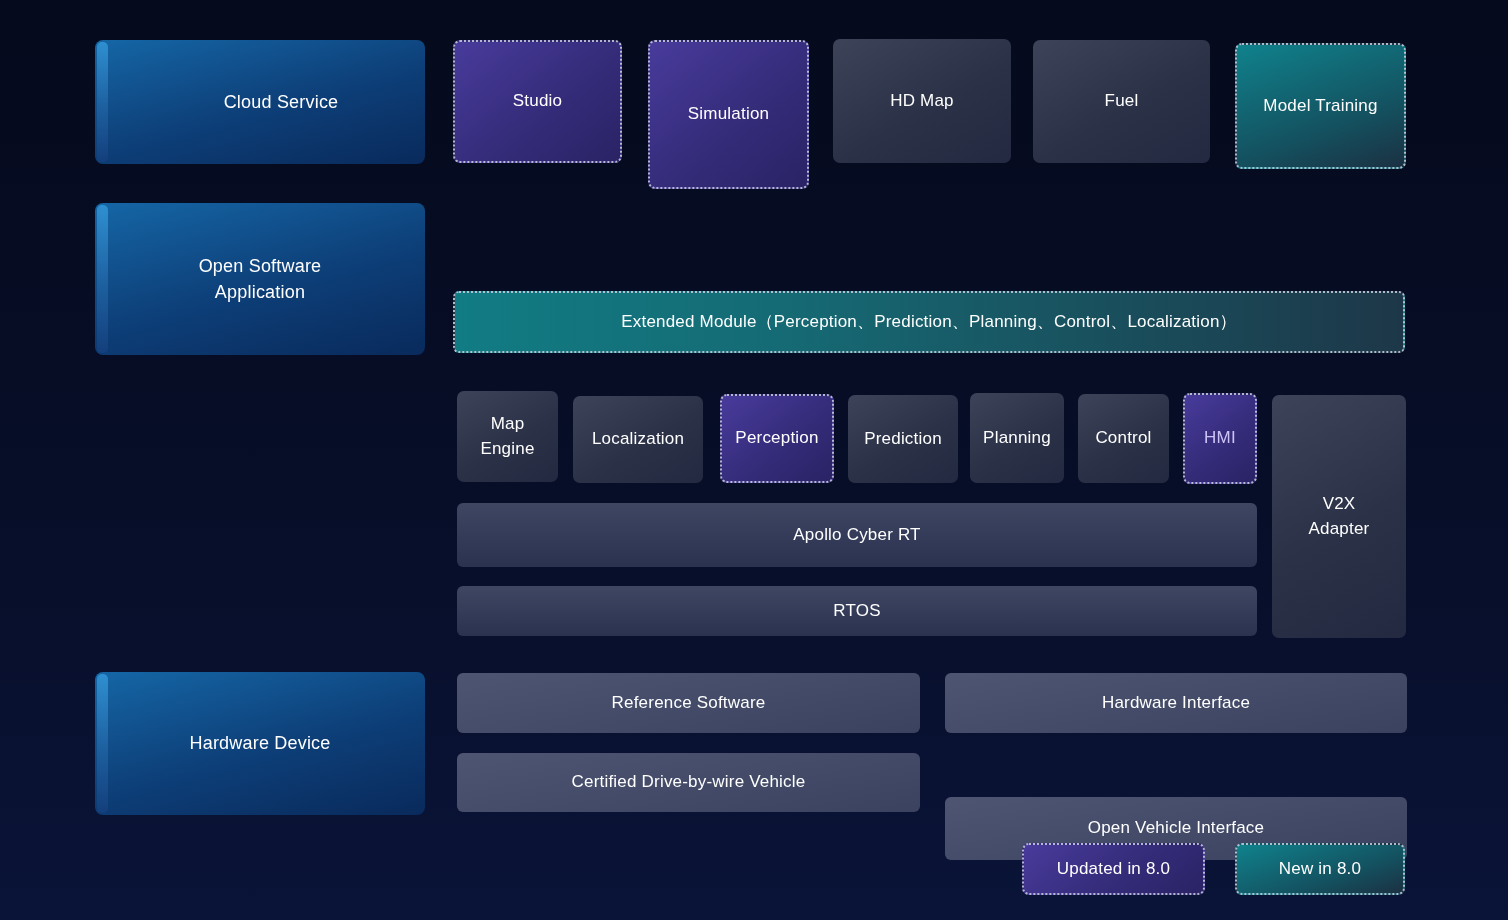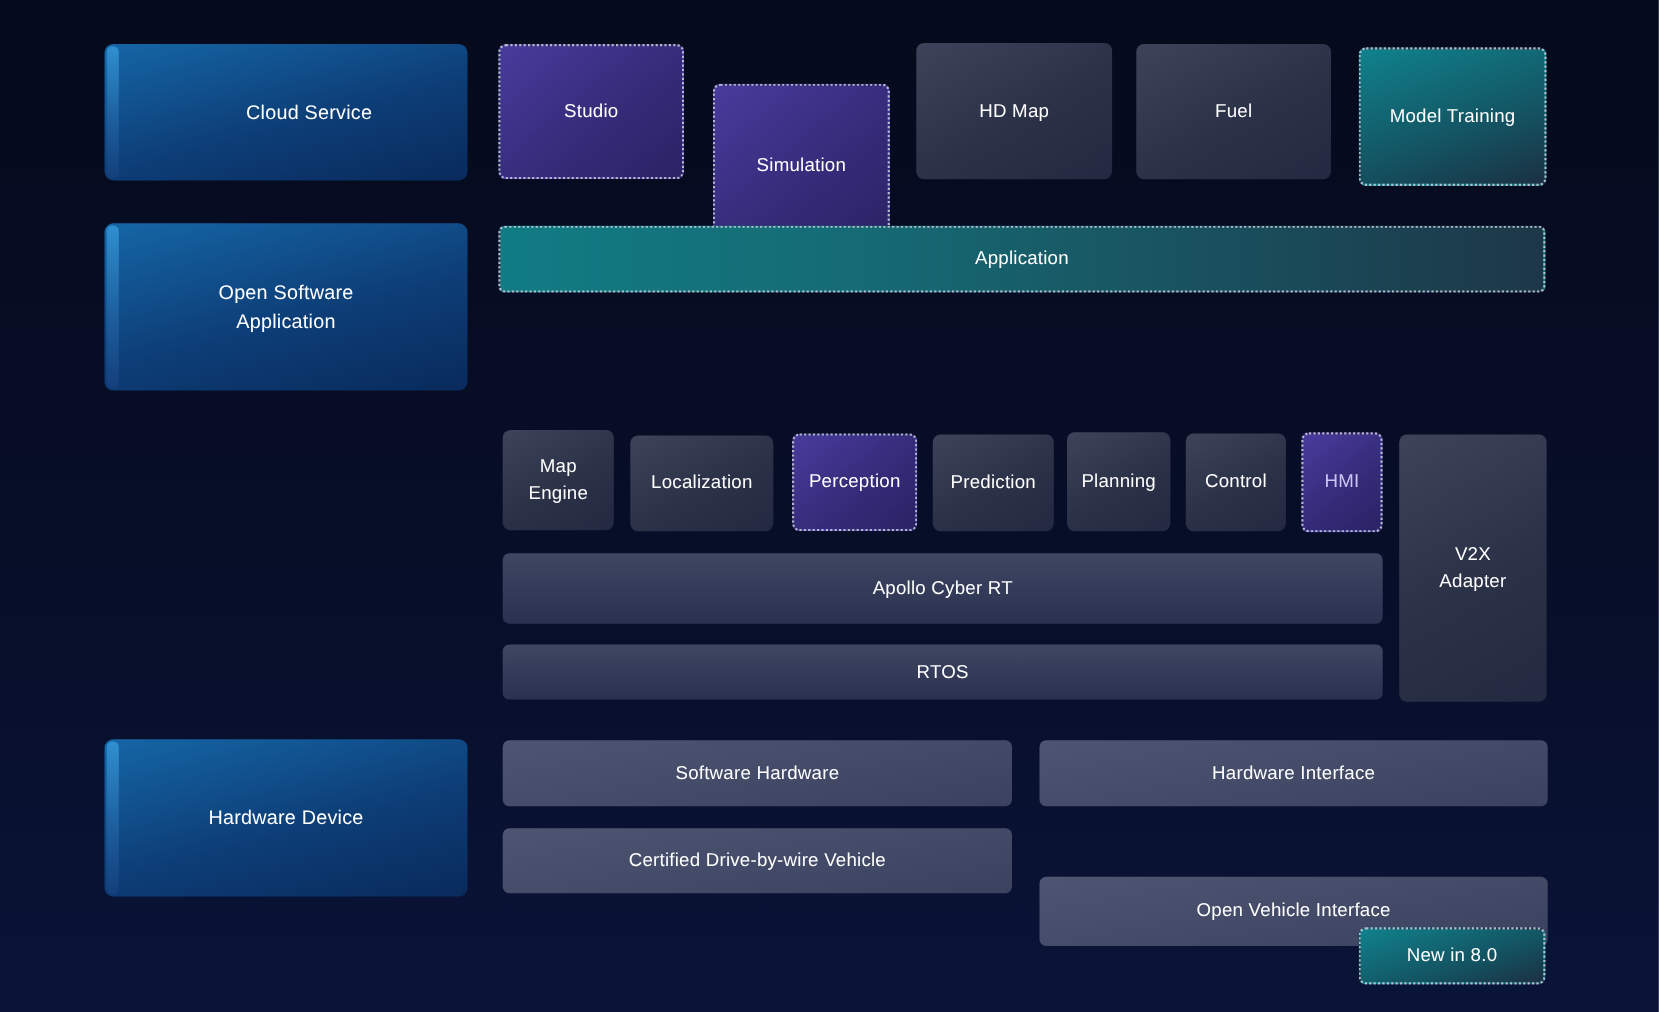--- a/index.html
+++ b/index.html
@@ -91,39 +91,39 @@
 
 <div id="diagram">
 
   <div class="box blue" style="left:95px; top:40px; width:330px; height:124px;padding-left:42px;">
     <div class="stripe"></div>
     <span class="lbl">Cloud Service</span>
   </div>
   <div class="box updated" style="left:453px; top:40px; width:169px; height:123px;">
     <span class="lbl">Studio</span>
   </div>
-  <div class="box updated" style="left:648px; top:40px; width:161px; height:149px;margin-top:36px;">
+  <div class="box updated" style="left:648px; top:40px; width:161px; height:149px;">
     <span class="lbl">Simulation</span>
   </div>
   <div class="box slate" style="left:833px; top:39px; width:178px; height:124px;">
     <span class="lbl">HD Map</span>
   </div>
   <div class="box slate" style="left:1033px; top:40px; width:177px; height:123px;">
     <span class="lbl">Fuel</span>
   </div>
   <div class="box new" style="left:1235px; top:43px; width:171px; height:126px;">
     <span class="lbl">Model Training</span>
   </div>
 
   <div class="box blue" style="left:95px; top:203px; width:330px; height:152px;">
     <div class="stripe"></div>
     <span class="lbl wrap-md">Open Software Application</span>
   </div>
-  <div class="box teal-bar" style="left:453px; top:205px; width:952px; height:61px;">
-    <span class="lbl">Application</span>
+  <div class="box teal-bar" style="left:453px; top:291px; width:952px; height:62px;">
+    <span class="lbl">Extended Module（Perception、Prediction、Planning、Control、Localization）</span>
   </div>
 
   <div class="box slate" style="left:573px; top:396px; width:130px; height:87px;">
     <span class="lbl">Localization</span>
   </div>
   <div class="box slate" style="left:457px; top:391px; width:101px; height:91px;">
     <span class="lbl wrap-xs">Map Engine</span>
   </div>
   <div class="box updated" style="left:720px; top:394px; width:114px; height:89px;">
     <span class="lbl">Perception</span>
@@ -148,29 +148,32 @@
   </div>
   <div class="box bar" style="left:457px; top:586px; width:800px; height:50px;">
     <span class="lbl">RTOS</span>
   </div>
 
   <div class="box blue" style="left:95px; top:672px; width:330px; height:143px;">
     <div class="stripe"></div>
     <span class="lbl">Hardware Device</span>
   </div>
   <div class="box slate-light" style="left:457px; top:673px; width:463px; height:60px;">
-    <span class="lbl">Software Hardware</span>
+    <span class="lbl">Reference Software</span>
   </div>
   <div class="box slate-light" style="left:945px; top:673px; width:462px; height:60px;">
     <span class="lbl">Hardware Interface</span>
   </div>
   <div class="box slate-light" style="left:457px; top:753px; width:463px; height:59px;">
     <span class="lbl">Certified Drive-by-wire Vehicle</span>
   </div>
   <div class="box slate-light" style="left:945px; top:797px; width:462px; height:63px;">
     <span class="lbl">Open Vehicle Interface</span>
   </div>
 
+  <div class="box updated" style="left:1022px; top:843px; width:183px; height:52px;">
+    <span class="lbl">Updated in 8.0</span>
+  </div>
   <div class="box new" style="left:1235px; top:843px; width:170px; height:52px;">
     <span class="lbl">New in 8.0</span>
   </div>
 
 </div>
 
 </body></html>

